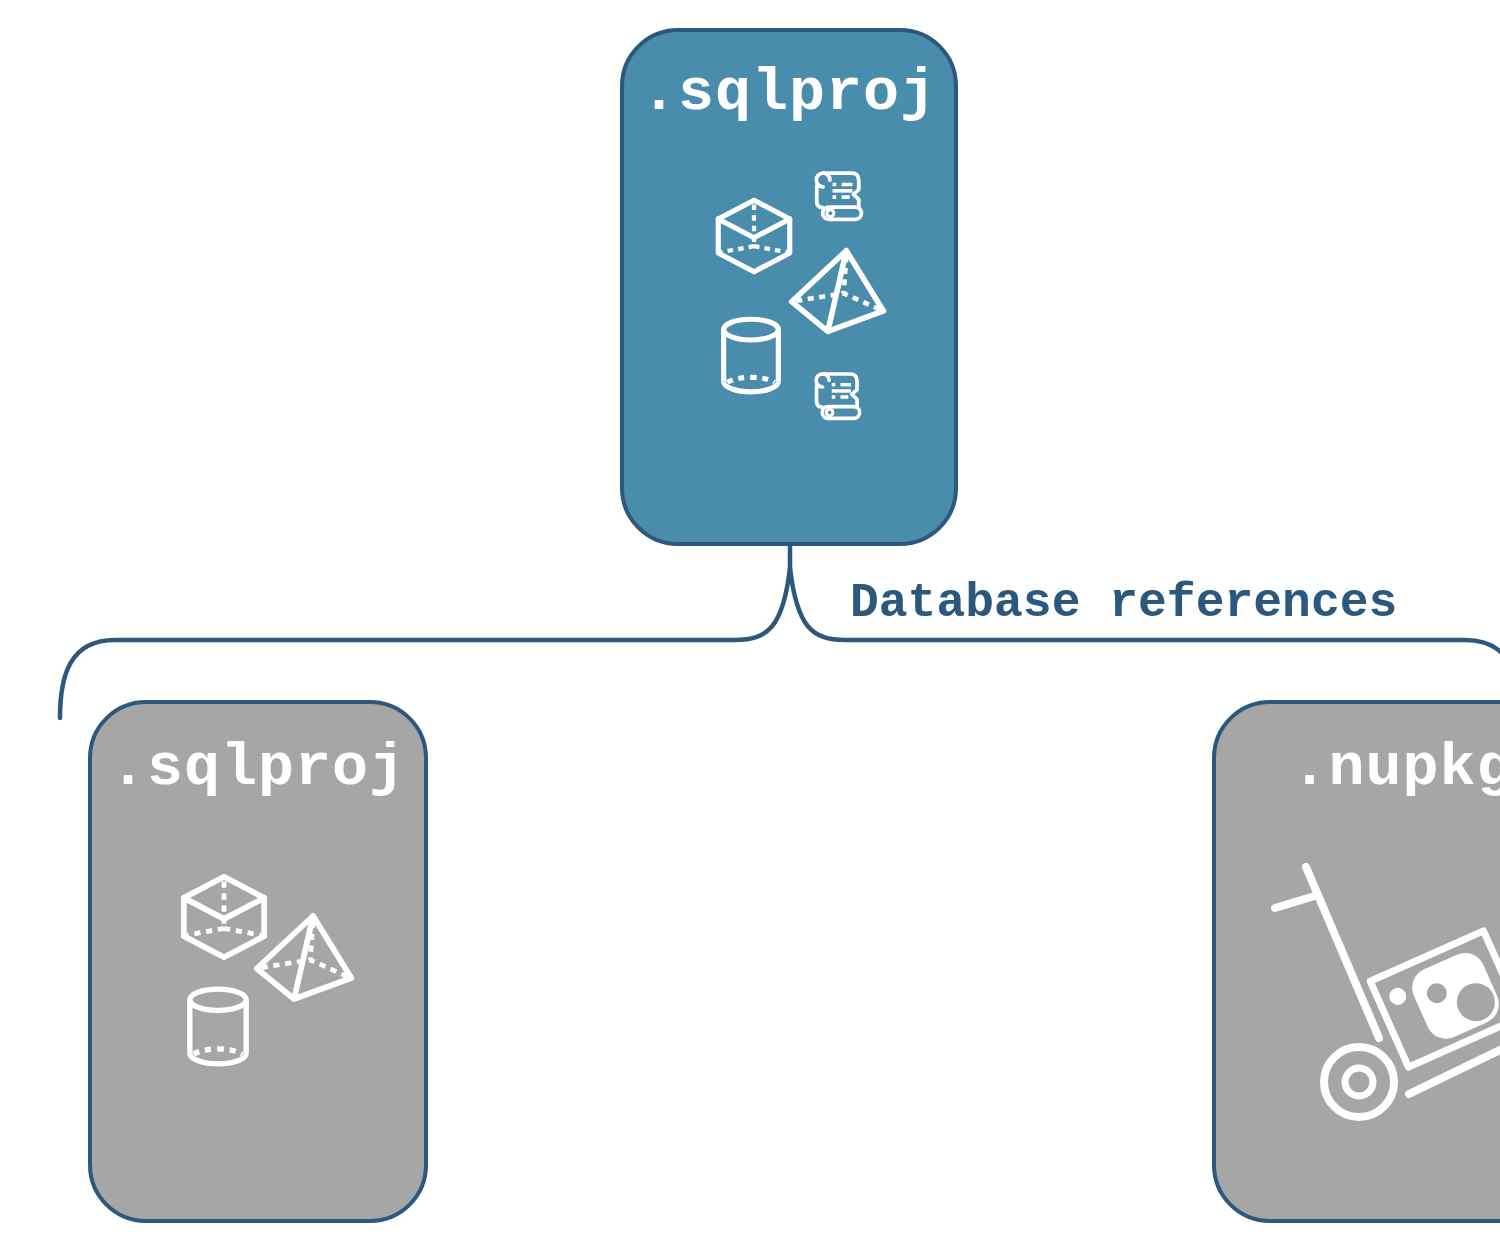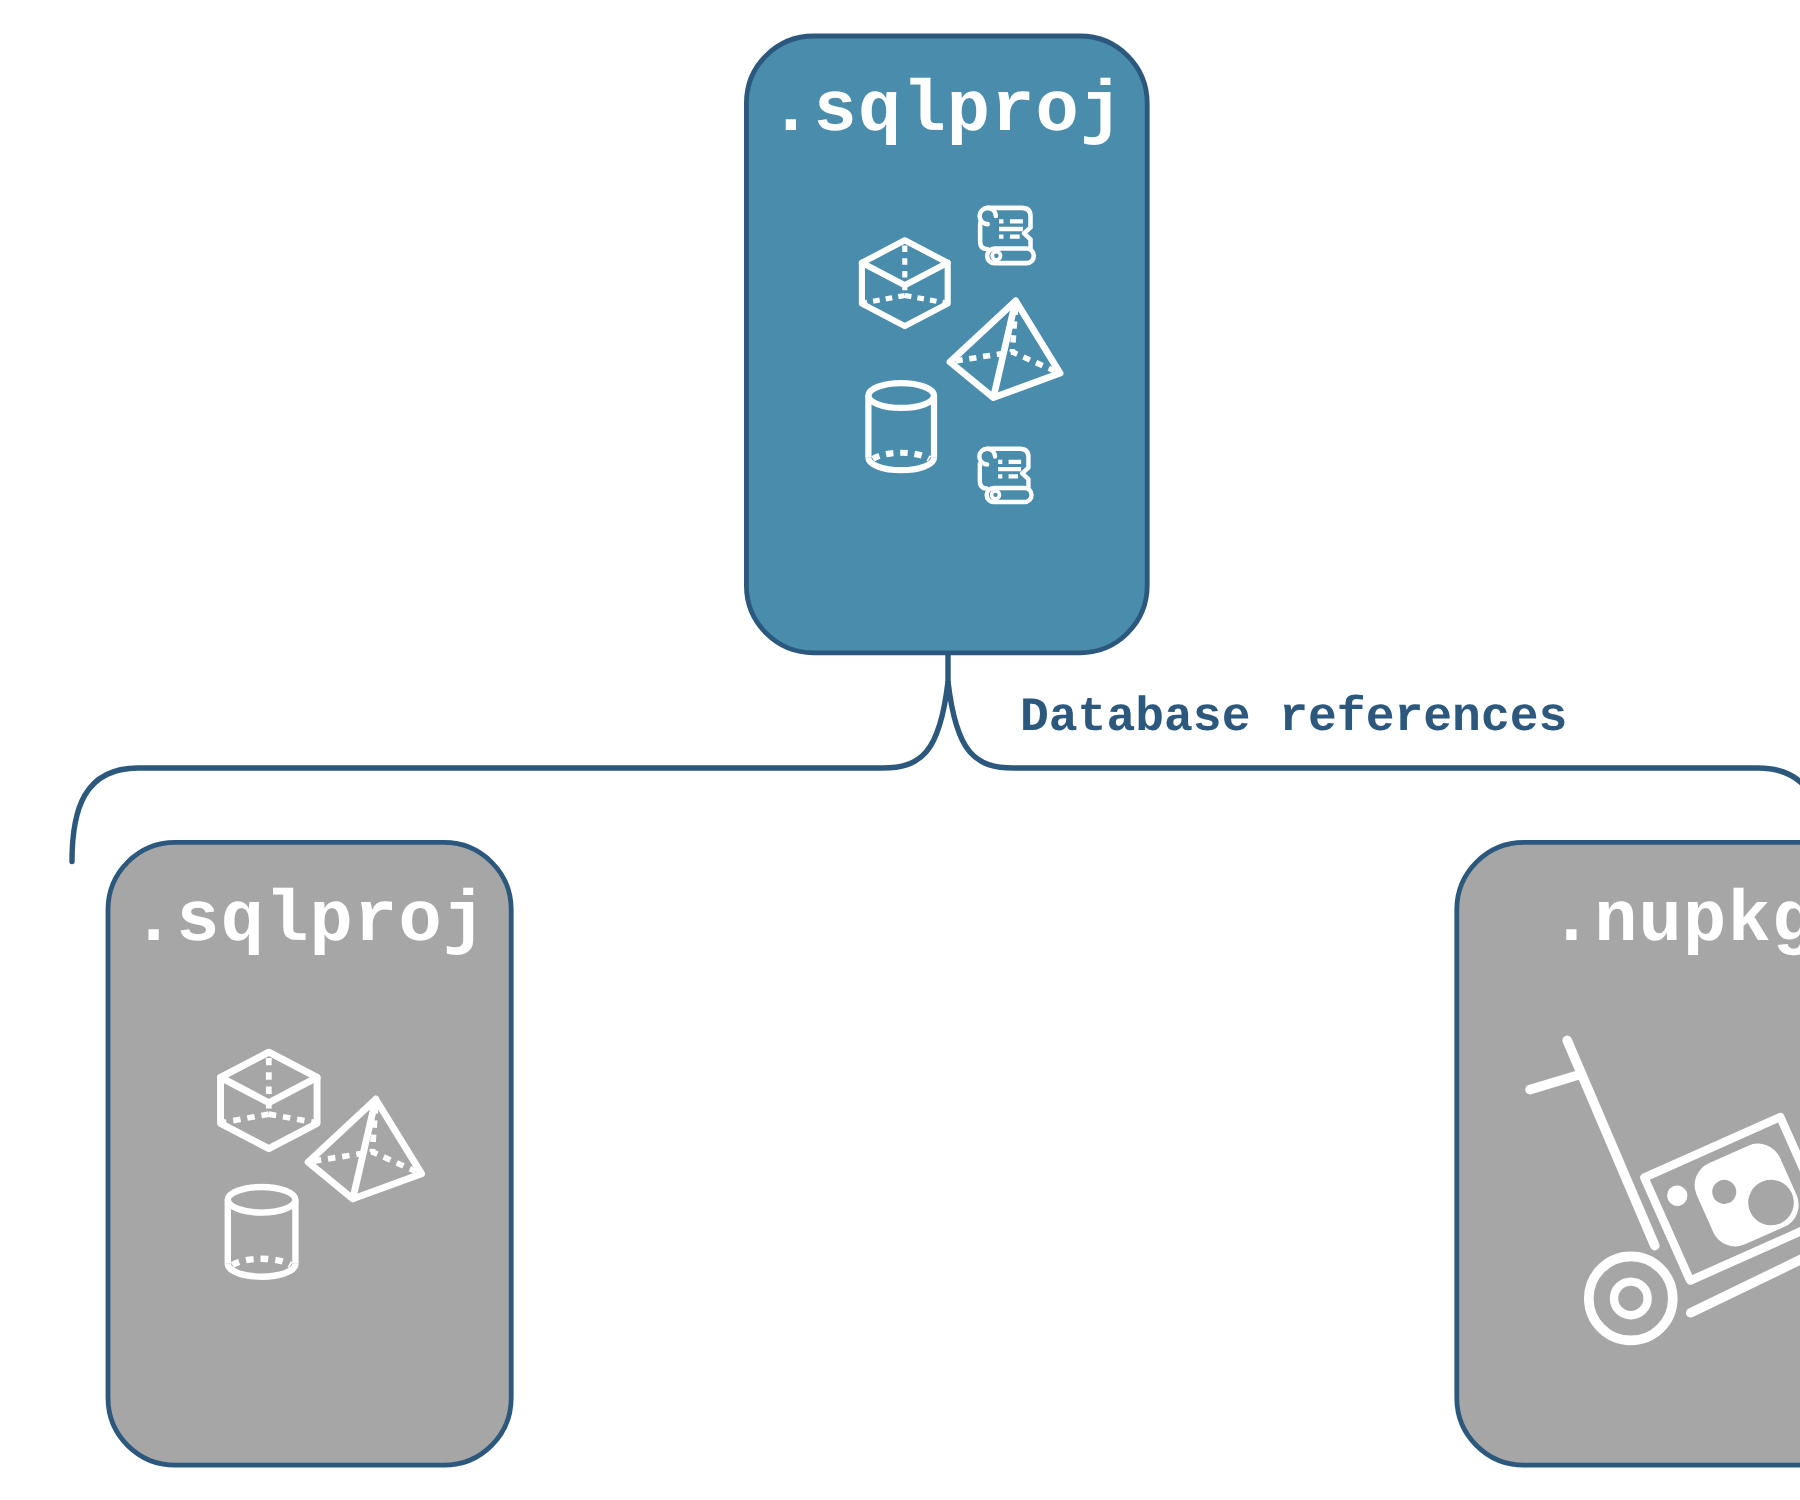--- a/index.html
+++ b/index.html
@@ -8,21 +8,21 @@
   .node{position:absolute;box-sizing:border-box;border:4px solid var(--stroke-blue,#2B587C);
         border-radius:58px;}
   .node.root{background:var(--accent-teal,#4A8CAC);}
   .node.child{background:var(--box-gray,#A6A6A6);}
   .node-title{color:var(--icon-white,#fff);font-weight:bold;font-size:60px;line-height:1.05;
               text-align:center;letter-spacing:1px;}
   .root .node-title{margin-top:30px;}
   .child .node-title{margin-top:33px;}
   .icon-cluster{position:absolute;color:var(--icon-white,#fff);}
   #brace{position:absolute;left:0;top:540px;pointer-events:none;}
-  #connector-label{position:absolute;left:810px;top:576px;font-size:40px;font-weight:bold;
+  #connector-label{position:absolute;left:810px;top:576px;font-size:48px;font-weight:bold;
                    color:var(--stroke-blue,#2B587C);white-space:nowrap;}
   svg{display:block;}
 </style>
 </head>
 <body>
 
 <div id="canvas">
 
   <svg width="0" height="0" style="position:absolute" aria-hidden="true">
     <defs>

